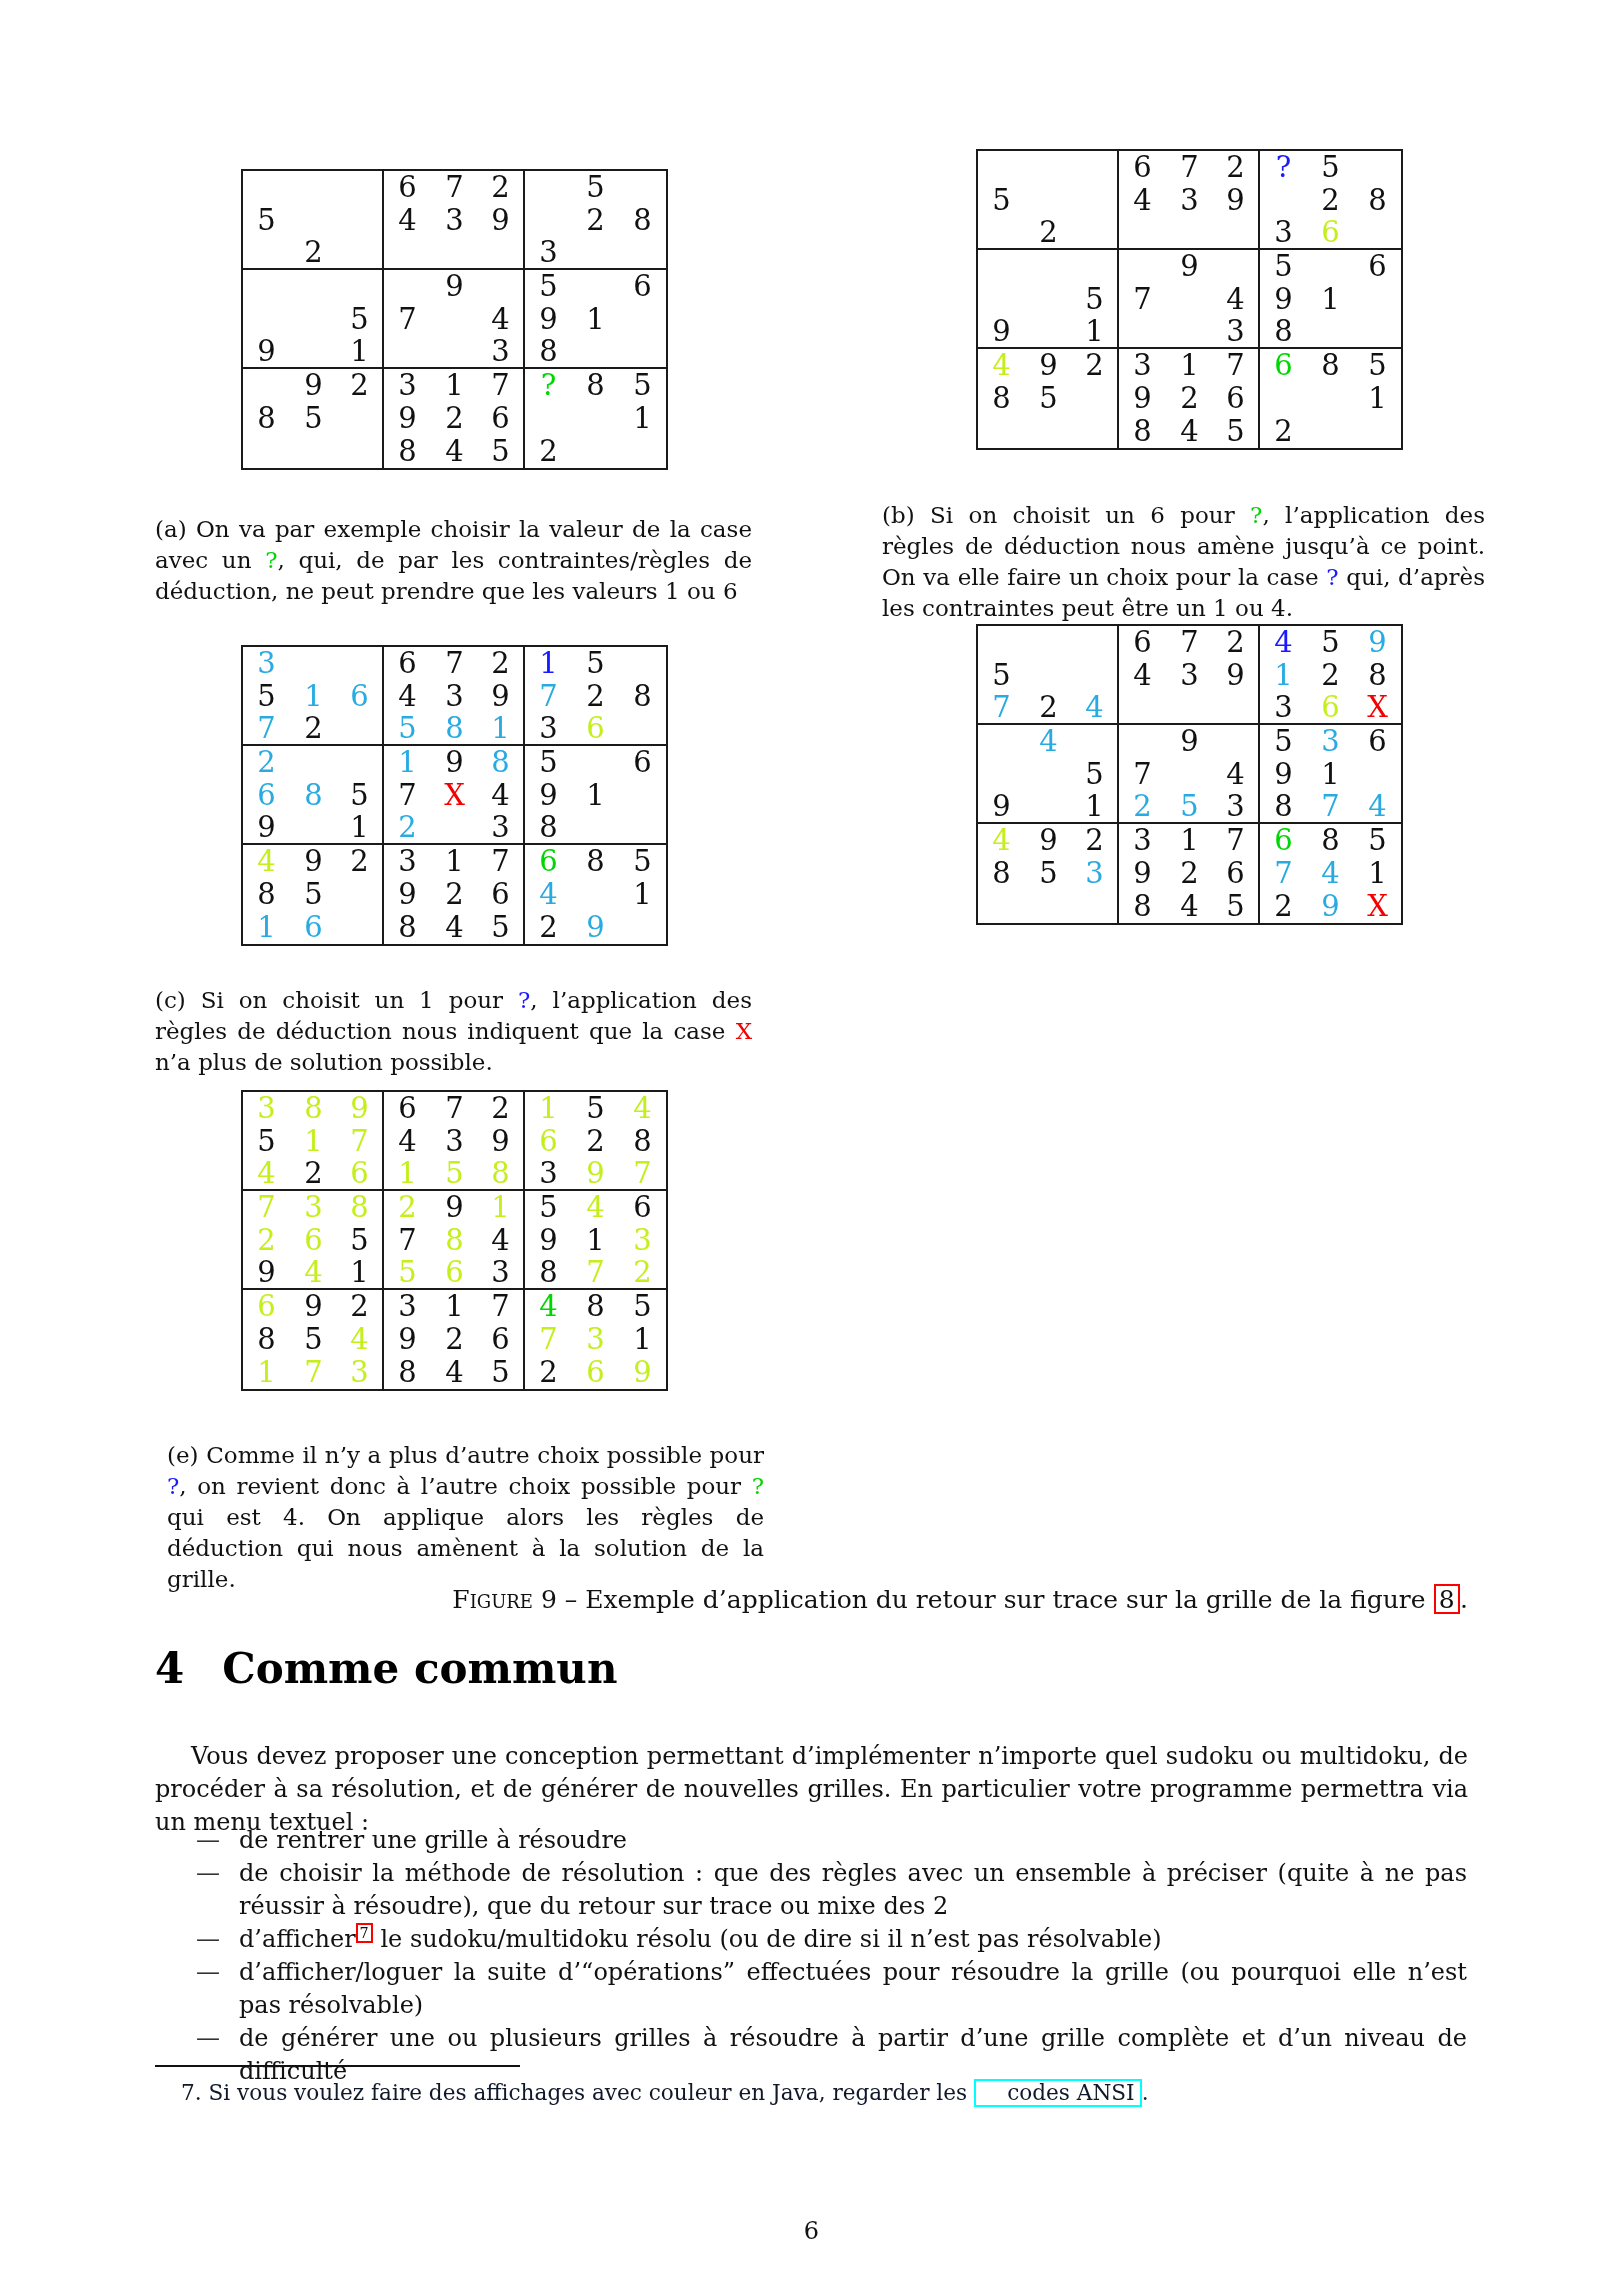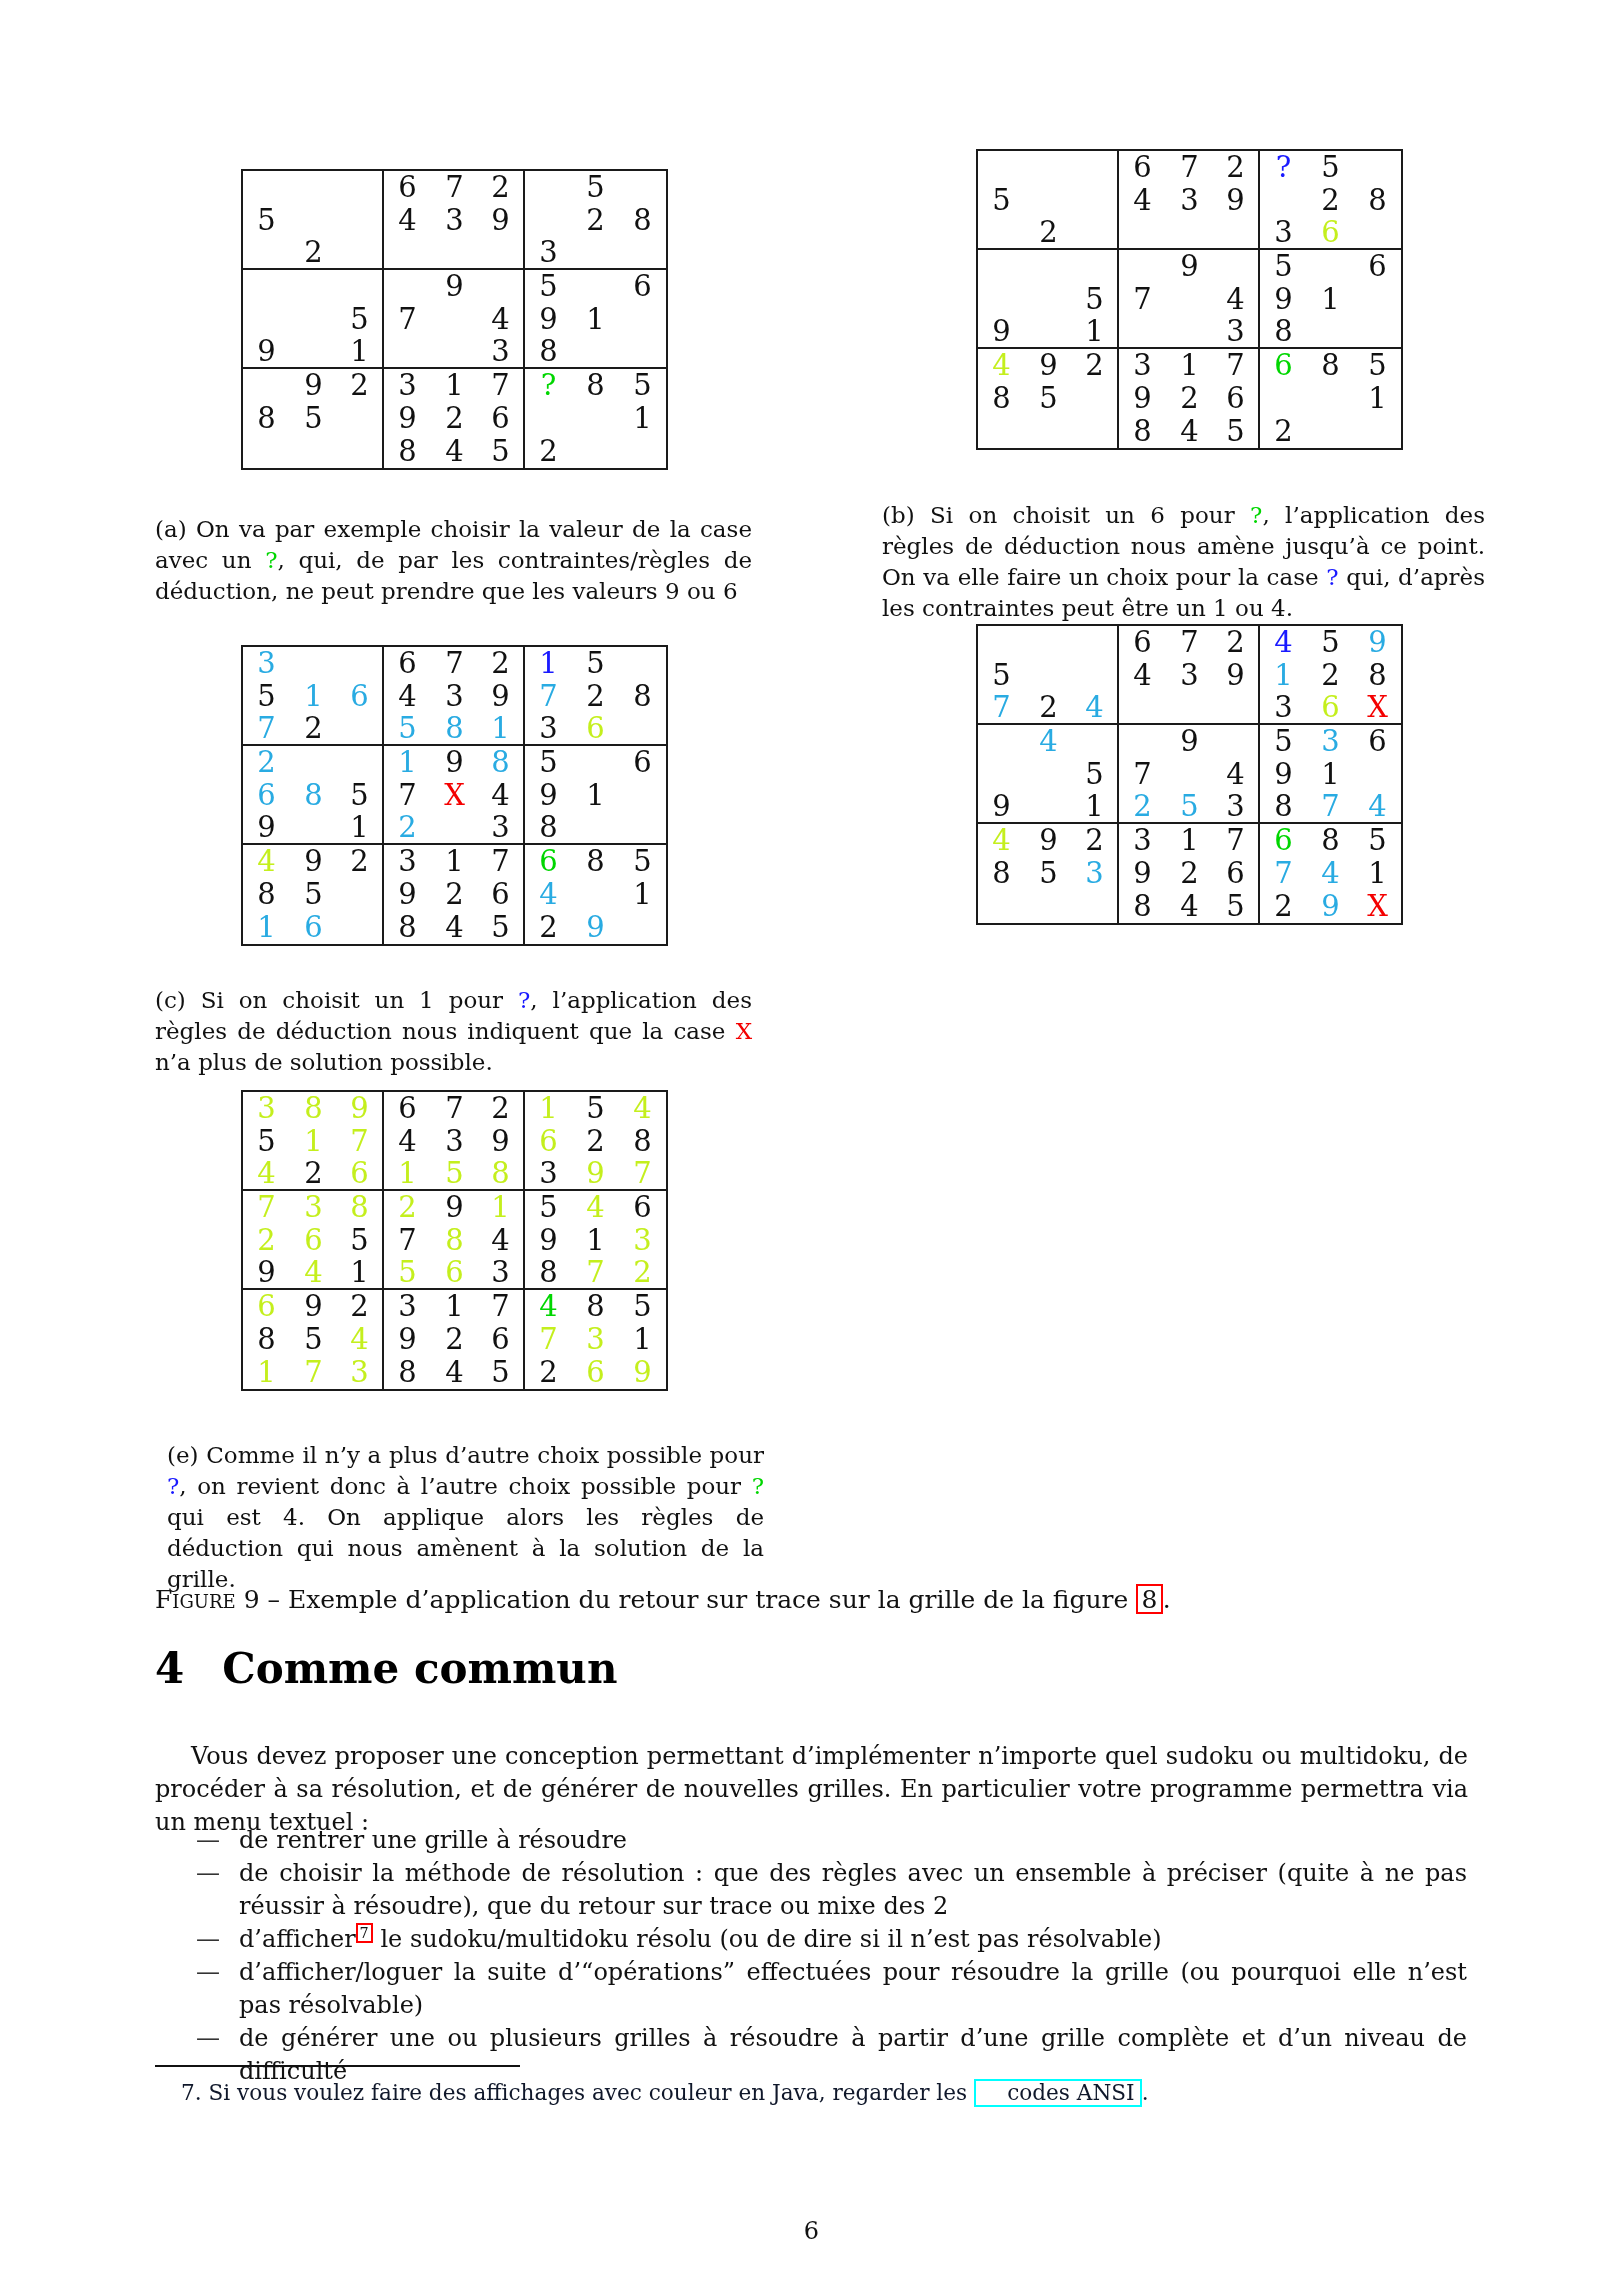--- a/index.html
+++ b/index.html
@@ -25,21 +25,21 @@
   .c-b{color:#1a1aff;}
   .c-c{color:#29abe2;}
   .c-l{color:#c4ef1d;}
   .c-r{color:#f40000;}
   .sc{font-variant:small-caps;}
   
   .subcaption{
     position:absolute;font-size:23px;line-height:31px;text-align:justify;color:#111;
   }
   .figcaption{
-    position:absolute;left:155px;width:1313px;text-align:left;
+    position:absolute;left:155px;width:1313px;text-align:right;
     font-size:25px;color:#111;
   }
   .lk{border-style:solid;display:inline-block;line-height:1;}
   .lk-red{border-width:2px;border-color:#ff0000;padding:0.7px 3.3px;}
   .lk-cyan{border-width:2.6px;border-color:#00ffff;padding:1.3px 5.2px;}
   .fnmark{
     font-size:60%;vertical-align:super;color:#111;
     border:2px solid #ff0000;padding:0 2px;line-height:1;
   }
   .heading{
@@ -479,21 +479,21 @@
       <div class="cell c-l">7</div>
       <div class="cell br c-l">3</div>
       <div class="cell">8</div>
       <div class="cell">4</div>
       <div class="cell br">5</div>
       <div class="cell">2</div>
       <div class="cell c-l">6</div>
       <div class="cell c-l">9</div>
     </div>
 
-  <div class="subcaption" style="left:155px;top:514px;width:597px;"><span>(a) On va par exemple choisir la valeur de la case avec un </span><span class="c-g">?</span><span>, qui, de par les contraintes/règles de déduction, ne peut prendre que les valeurs 9 ou 6</span></div>
+  <div class="subcaption" style="left:155px;top:514px;width:597px;"><span>(a) On va par exemple choisir la valeur de la case avec un </span><span class="c-g">?</span><span>, qui, de par les contraintes/règles de déduction, ne peut prendre que les valeurs 1 ou 6</span></div>
   <div class="subcaption" style="left:882px;top:500px;width:603px;"><span>(b) Si on choisit un 6 pour </span><span class="c-g">?</span><span>, l’application des règles de déduction nous amène jusqu’à ce point. On va elle faire un choix pour la case </span><span class="c-b">?</span><span> qui, d’après les contraintes peut être un 1 ou 4.</span></div>
   <div class="subcaption" style="left:155px;top:985px;width:597px;"><span>(c) Si on choisit un 1 pour </span><span class="c-b">?</span><span>, l’application des règles de déduction nous indiquent que la case </span><span class="c-r">X</span><span> n’a plus de solution possible.</span></div>
   <div class="subcaption" style="left:155px;top:1440px;width:597px;margin-left:12px;"><span>(e) Comme il n’y a plus d’autre choix possible pour </span><span class="c-b">?</span><span>, on revient donc à l’autre choix possible pour </span><span class="c-g">?</span><span> qui est 4. On applique alors les règles de déduction qui nous amènent à la solution de la grille.</span></div>
 
   <div class="figcaption" style="top:1584px;"><span class="sc">Figure 9</span><span> – Exemple d’application du retour sur trace sur la grille de la figure </span><span class="lk lk-red">8</span><span>.</span></div>
 
   <div class="heading">
     <span>4</span>
     <span>Comme commun</span>
   </div>

